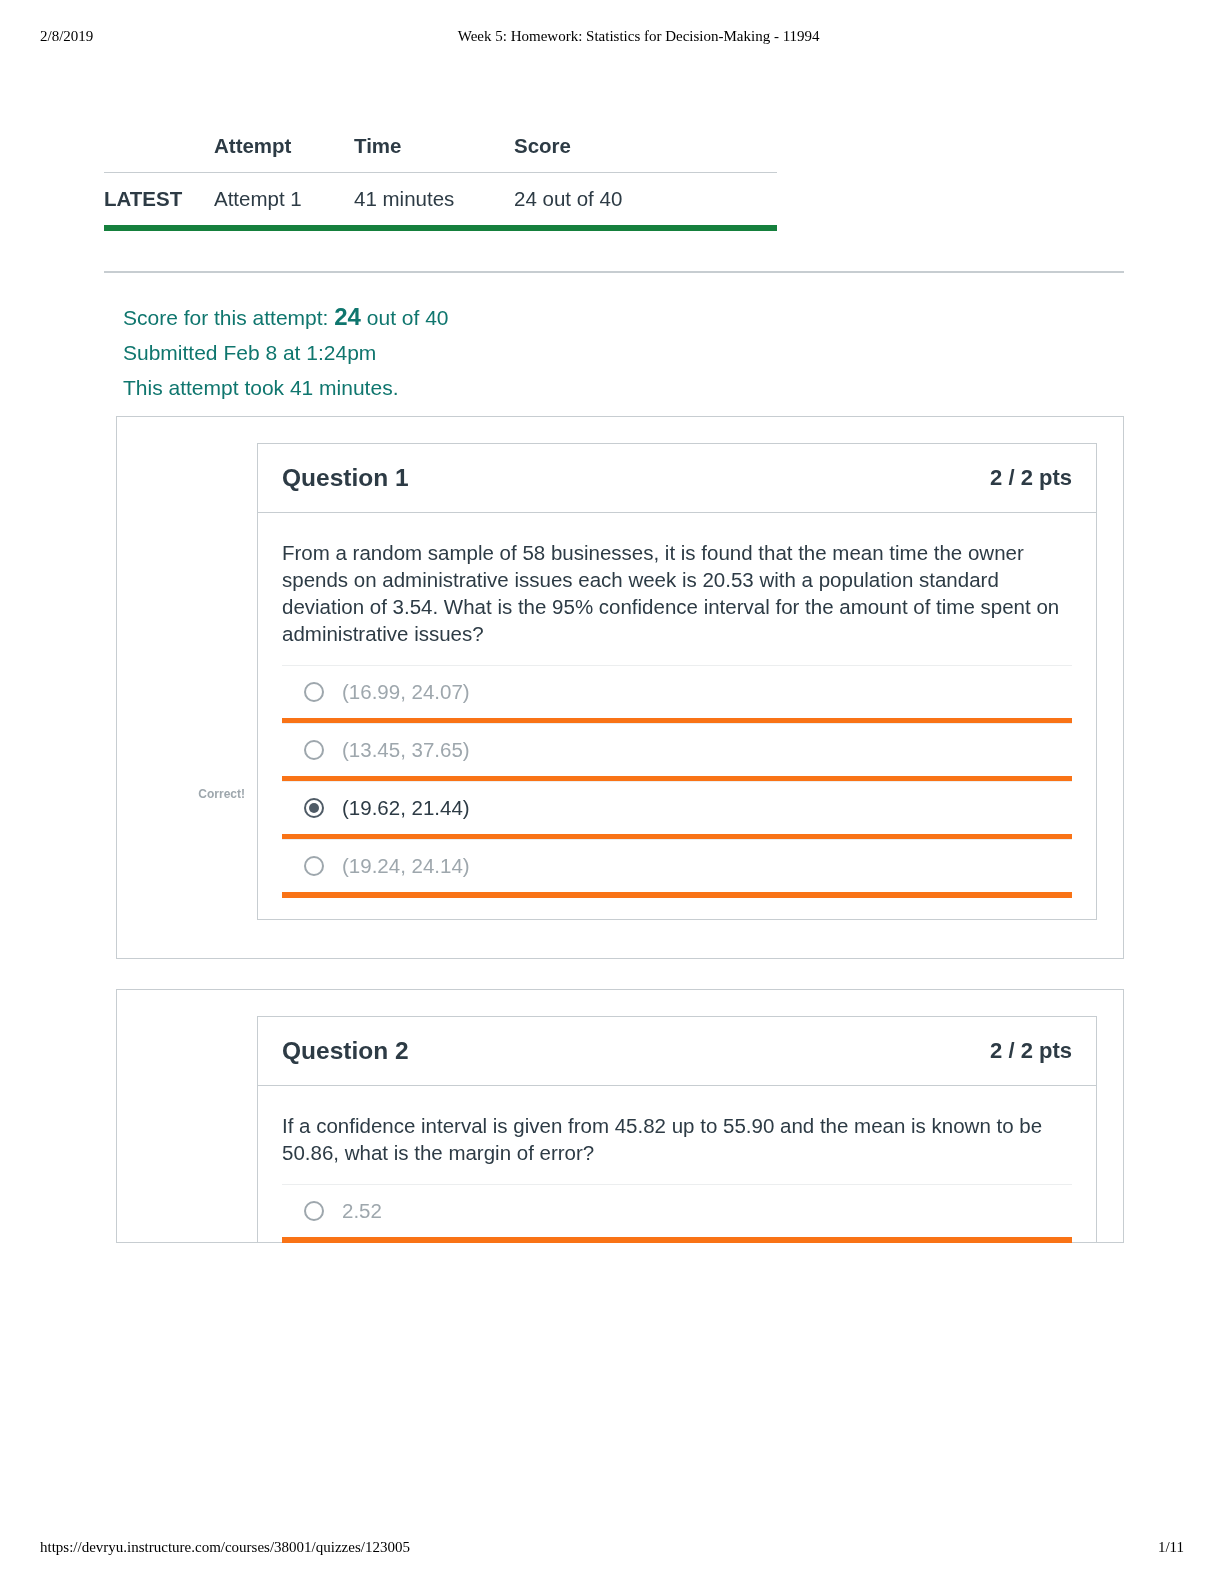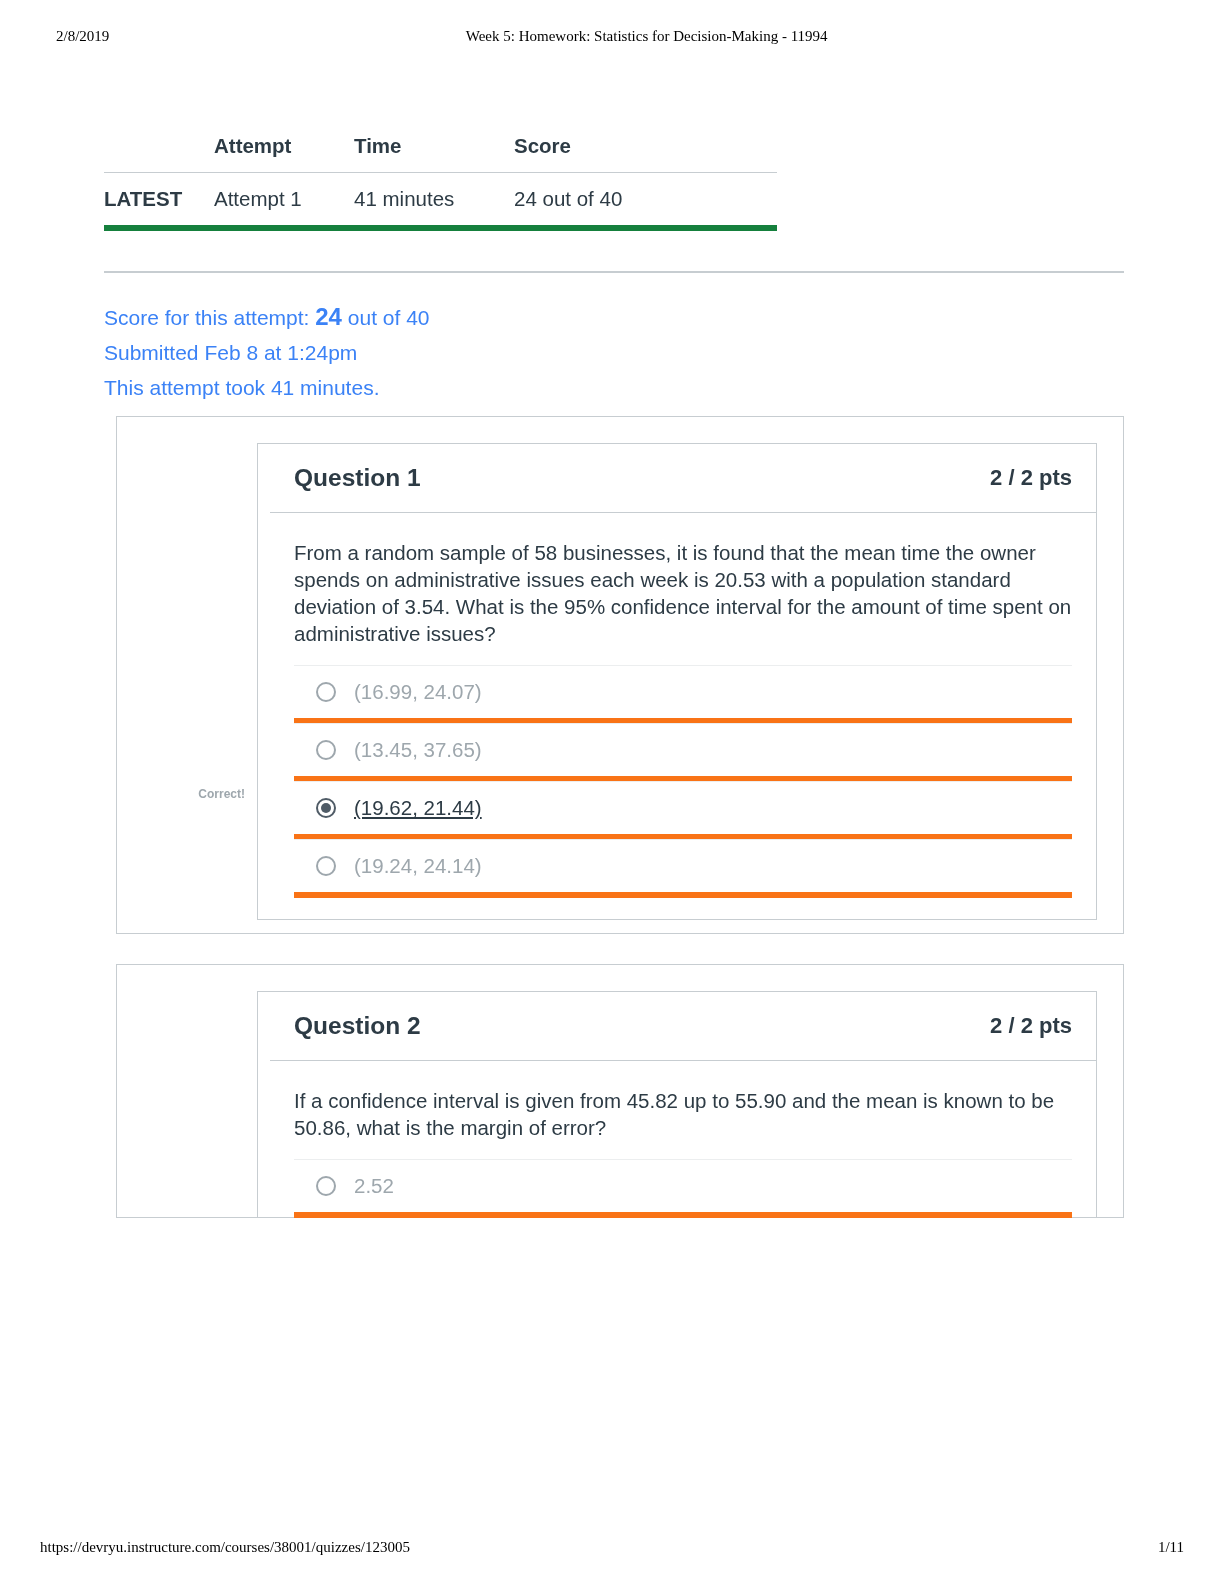--- a/index.html
+++ b/index.html
@@ -15,21 +15,21 @@
   }
   .print-header {
     position: absolute;
     top: 28px;
     left: 40px;
     right: 40px;
     font-family: "Times New Roman", serif;
     font-size: 15px;
     color: #000;
   }
-  .print-date { float: left; margin-left: 16px; }
+  .print-date { float: left; }
   .print-title { text-align: center; }
   .print-footer {
     position: absolute;
     bottom: 28px;
     left: 40px;
     right: 40px;
     font-family: "Times New Roman", serif;
     font-size: 15px;
     color: #000;
   }
@@ -73,44 +73,44 @@
 
   .divider {
     border: none;
     border-top: 2px solid #c7cdd1;
     margin: 0 0 28px 0;
   }
 
   .summary {
     font-size: 21px;
     line-height: 1.35;
-    color: #3b82f6;
+    color: #0f766e;
     margin-bottom: 6px;
+    margin-left: 19px;
   }
   .summary .score-big { font-weight: 700; font-size: 24px; }
 
   .question-card {
     border: 1px solid #c7cdd1;
     margin-top: 14px;
     margin-left: 12px;
     position: relative;
   }
   .q-outer {
     display: flex;
   }
   .q-gutter {
     width: 140px;
     flex-shrink: 0;
     position: relative;
   }
   .q-body {
     flex: 1;
     border: 1px solid #c7cdd1;
-    margin: 26px 26px 13px 0;
-    padding-left: 12px;
+    margin: 26px 26px 38px 0;
   }
   .q-header {
     display: flex;
     justify-content: space-between;
     align-items: center;
     padding: 20px 24px;
     border-bottom: 1px solid #c7cdd1;
   }
   .q-title {
     font-weight: 700;
@@ -132,21 +132,21 @@
   .answer {
     border-top: 1px solid #eceeef;
     border-bottom: 6px solid #f97316;
     padding: 14px 6px 14px 22px;
     display: flex;
     align-items: center;
     font-size: 20.5px;
     color: #9ea7ad;
     margin-bottom: -1px;
   }
-  .answer.selected { color: #2d3b45; text-decoration: underline; }
+  .answer.selected { color: #2d3b45; }
   .radio {
     width: 20px; height: 20px;
     border: 2px solid #9ea7ad;
     border-radius: 50%;
     margin-right: 18px;
     flex-shrink: 0;
     position: relative;
   }
   .answer.selected .radio { border-color: #4f5b66; }
   .answer.selected .radio::after {

